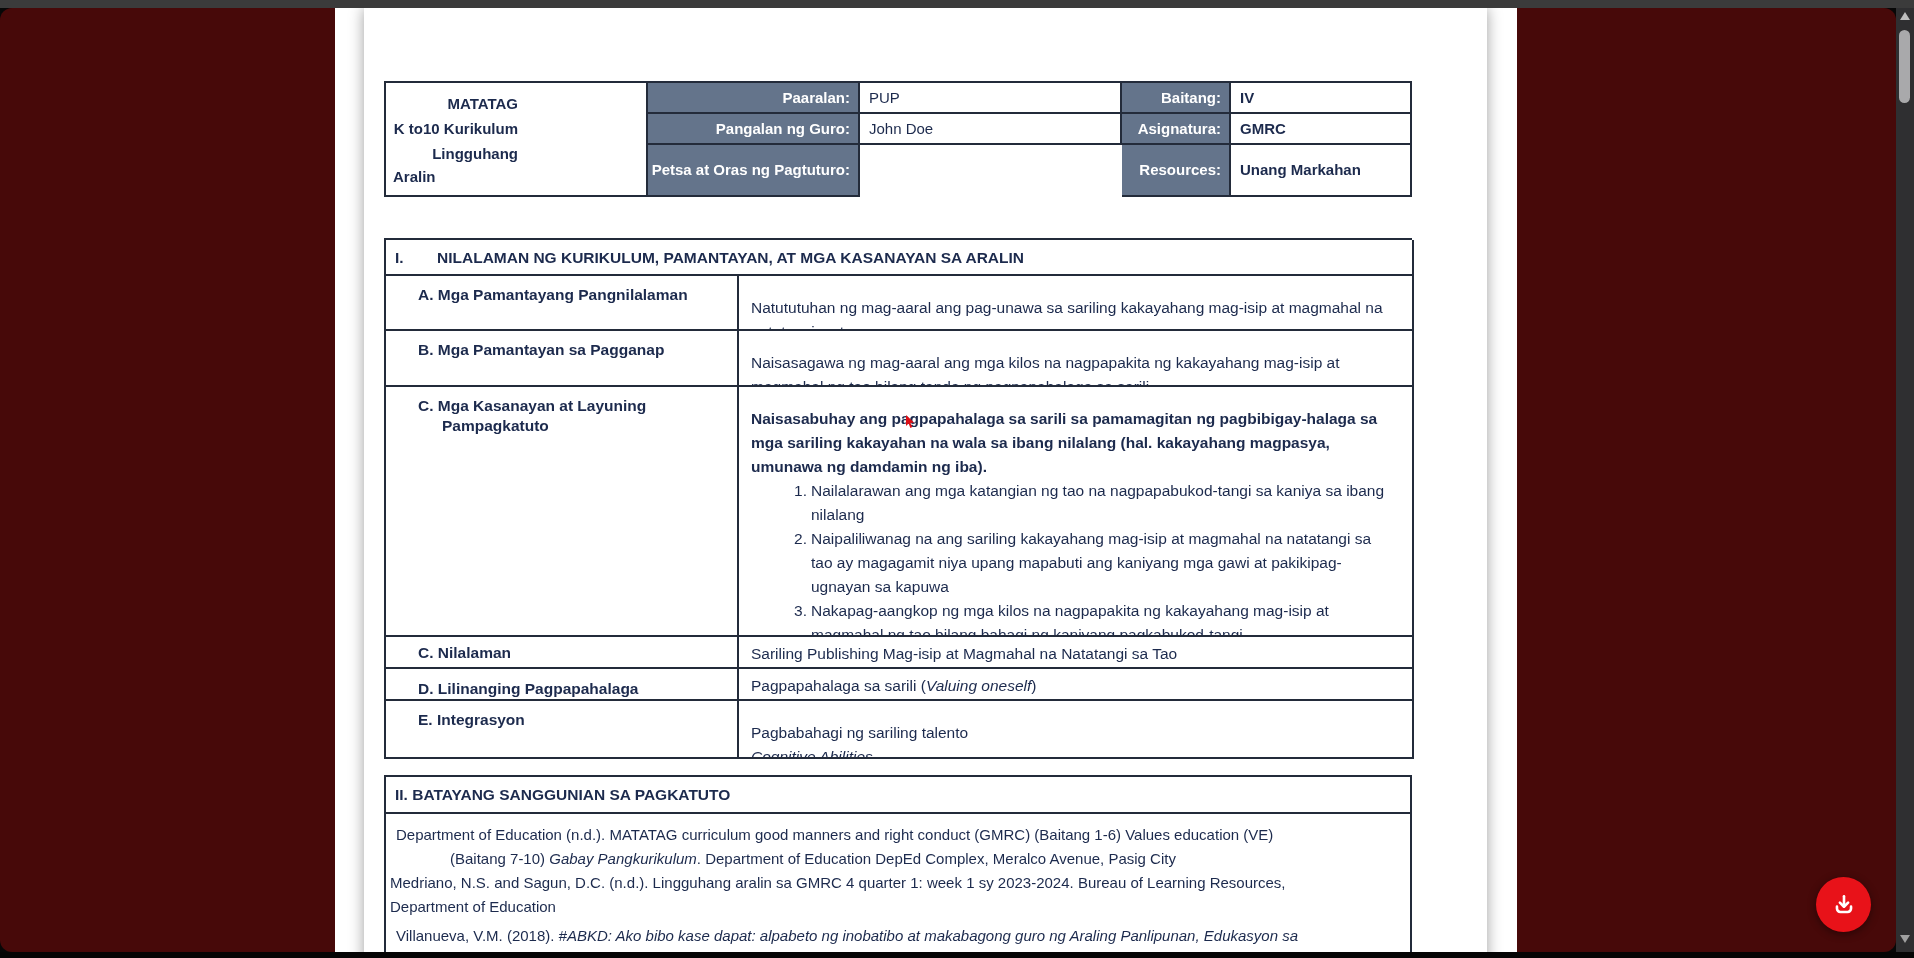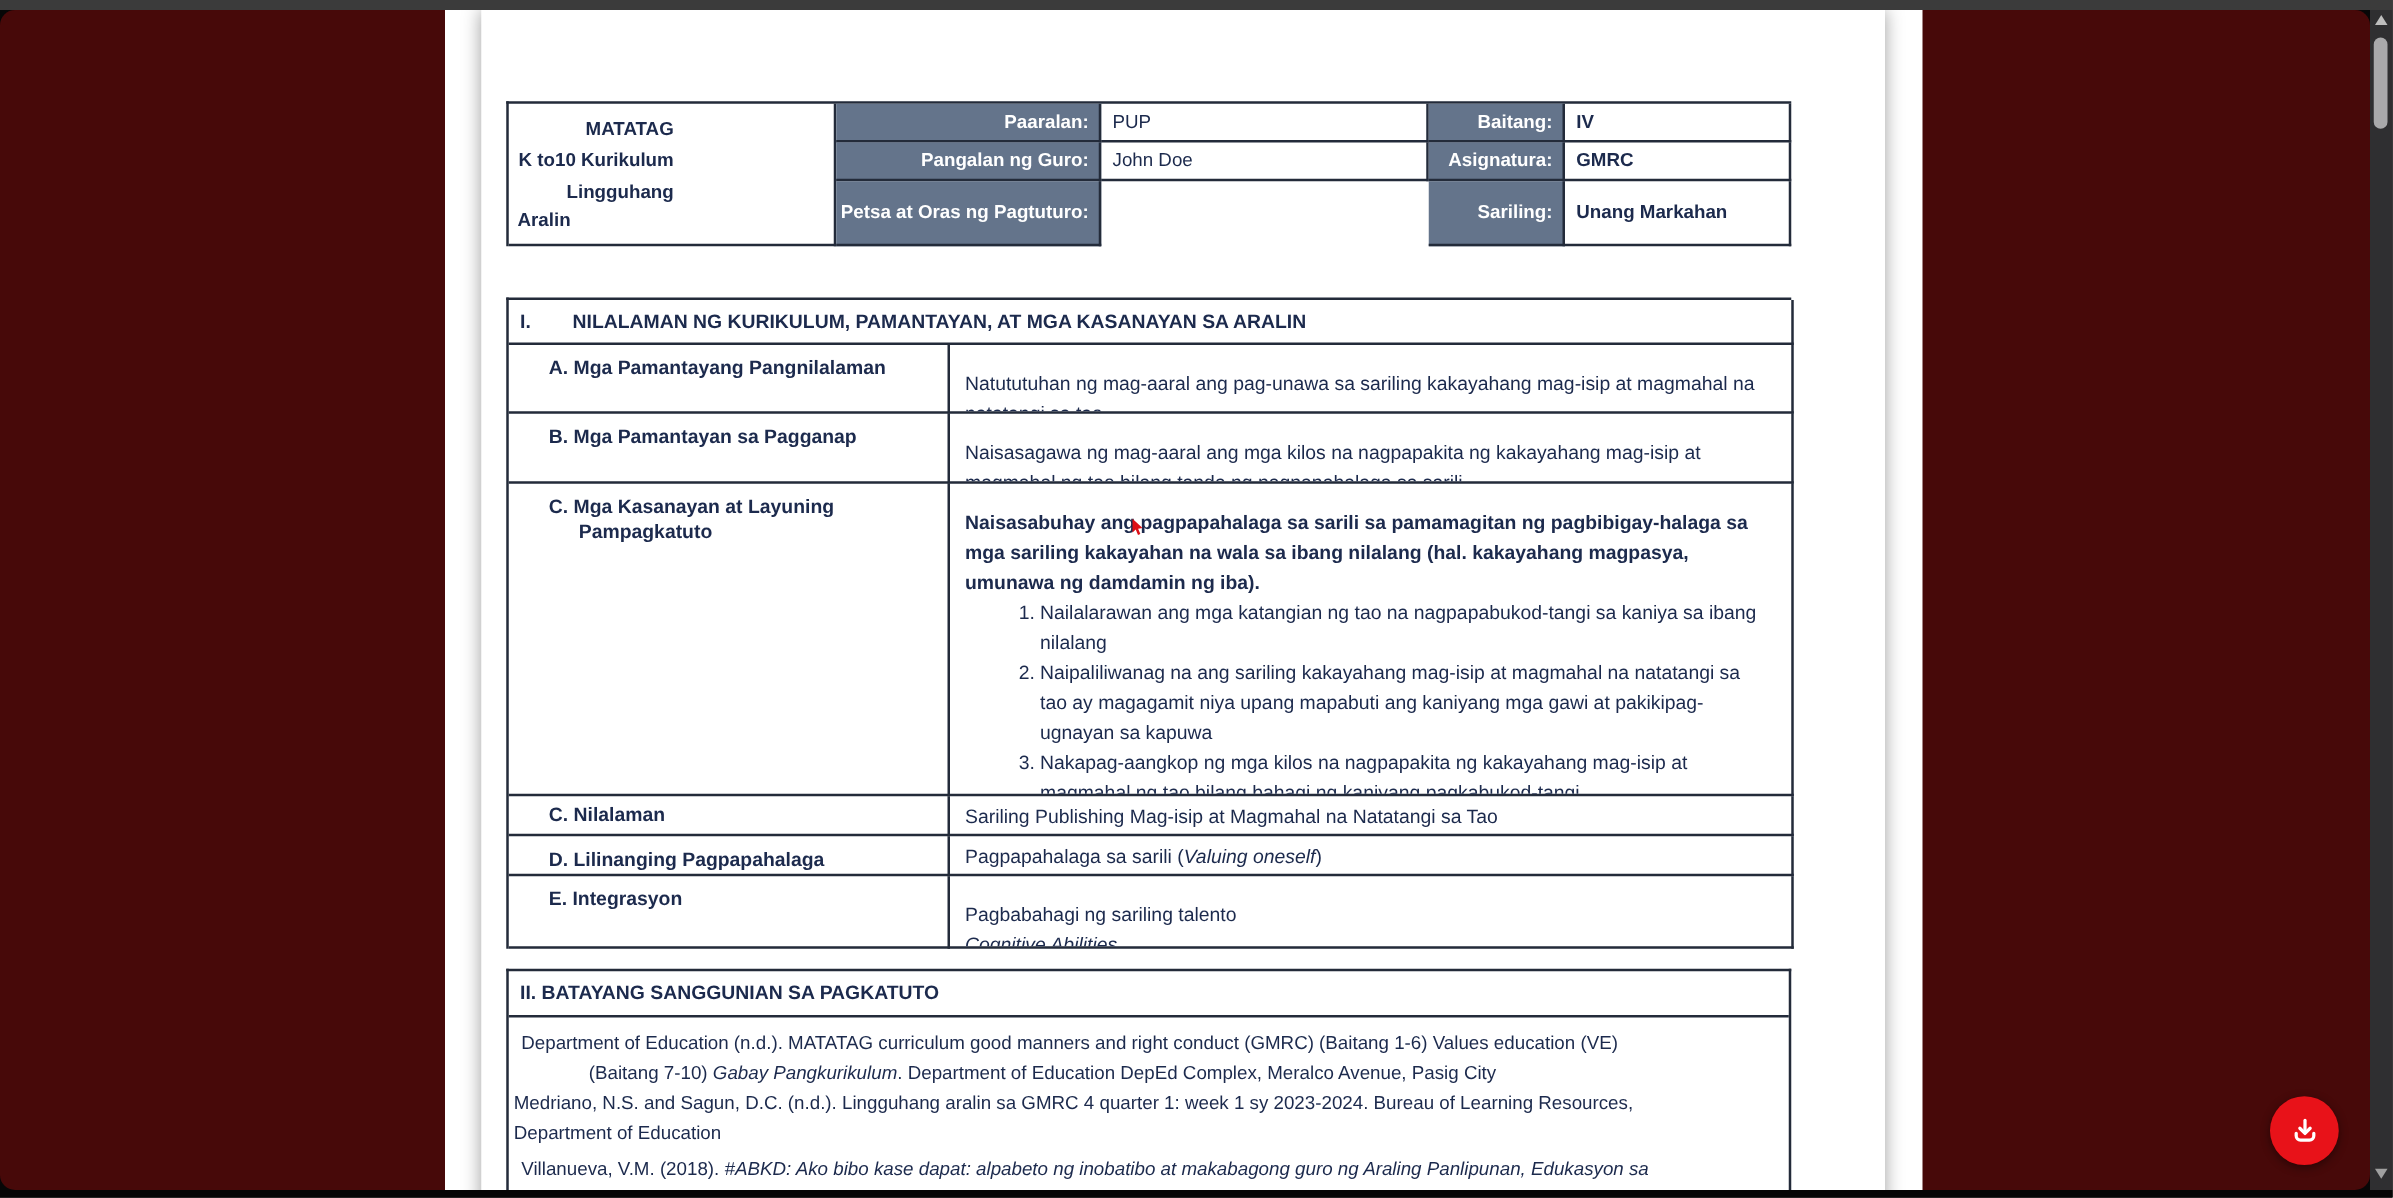--- a/index.html
+++ b/index.html
@@ -8,21 +8,21 @@
     --navy:#1c2a4d;
     --border:#232b3a;
     --fab-red:#e81219;
   }
   *{margin:0;padding:0;box-sizing:border-box;}
   html,body{width:1914px;height:958px;overflow:hidden;background:#070707;
     font-family:"Liberation Sans",sans-serif;color:var(--navy);}
   .top-strip{position:absolute;left:0;top:0;width:1914px;height:8px;background:#3b3b3b;z-index:6;}
   .bottom-strip{position:absolute;left:0;top:952px;width:1914px;height:6px;background:#050505;z-index:9;}
   .app-bg{position:absolute;left:0;top:8px;width:1896px;height:944px;background:var(--maroon);border-radius:12px;}
-  .viewer{position:absolute;left:356px;top:8px;width:1182px;height:944px;background:#ffffff;overflow:hidden;}
+  .viewer{position:absolute;left:335px;top:8px;width:1182px;height:944px;background:#ffffff;overflow:hidden;}
   .page{position:absolute;left:29px;top:0;width:1123px;height:1000px;background:#ffffff;
     box-shadow:0 0 14px rgba(0,0,0,0.38);}
   .content{position:absolute;left:20px;top:0;width:1028px;}
 
   
   .tbl-header{display:grid;margin-top:73px;
     grid-template-columns:262px 212px 262px 109px 181px;
     grid-template-rows:31px 31px 52px;
     border-top:2px solid var(--border);border-left:2px solid var(--border);
     font-size:15px;}
@@ -101,21 +101,21 @@
         <div class="val" style="grid-column:3;grid-row:1">PUP</div>
         <div class="slate" style="grid-column:4;grid-row:1">Baitang:</div>
         <div class="val bold" style="grid-column:5;grid-row:1">IV</div>
 
         <div class="slate" style="grid-column:2;grid-row:2">Pangalan ng Guro:</div>
         <div class="val" style="grid-column:3;grid-row:2">John Doe</div>
         <div class="slate" style="grid-column:4;grid-row:2">Asignatura:</div>
         <div class="val bold" style="grid-column:5;grid-row:2">GMRC</div>
 
         <div class="slate" style="grid-column:2;grid-row:3">Petsa at Oras ng Pagtuturo:</div>
-        <div class="slate" style="grid-column:4;grid-row:3">Sariling:</div>
+        <div class="slate" style="grid-column:4;grid-row:3">Resources:</div>
         <div class="val bold" style="grid-column:5;grid-row:3">Unang Markahan</div>
       </div>
 
       <div class="tbl-sec1">
         <div class="sec1-head">
           <span class="numeral">I.</span>
           <span>NILALAMAN NG KURIKULUM, PAMANTAYAN, AT MGA KASANAYAN SA ARALIN</span>
         </div>
 
         <div class="lbl">A. Mga Pamantayang Pangnilalaman</div>

